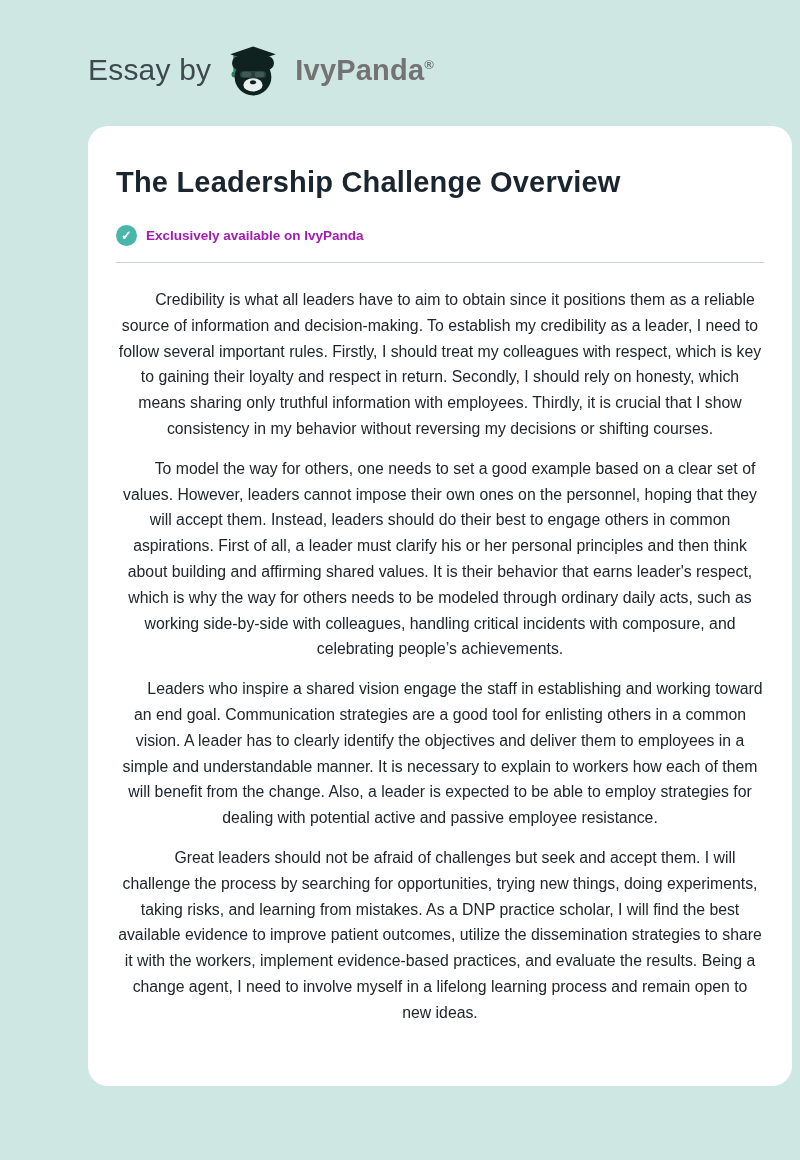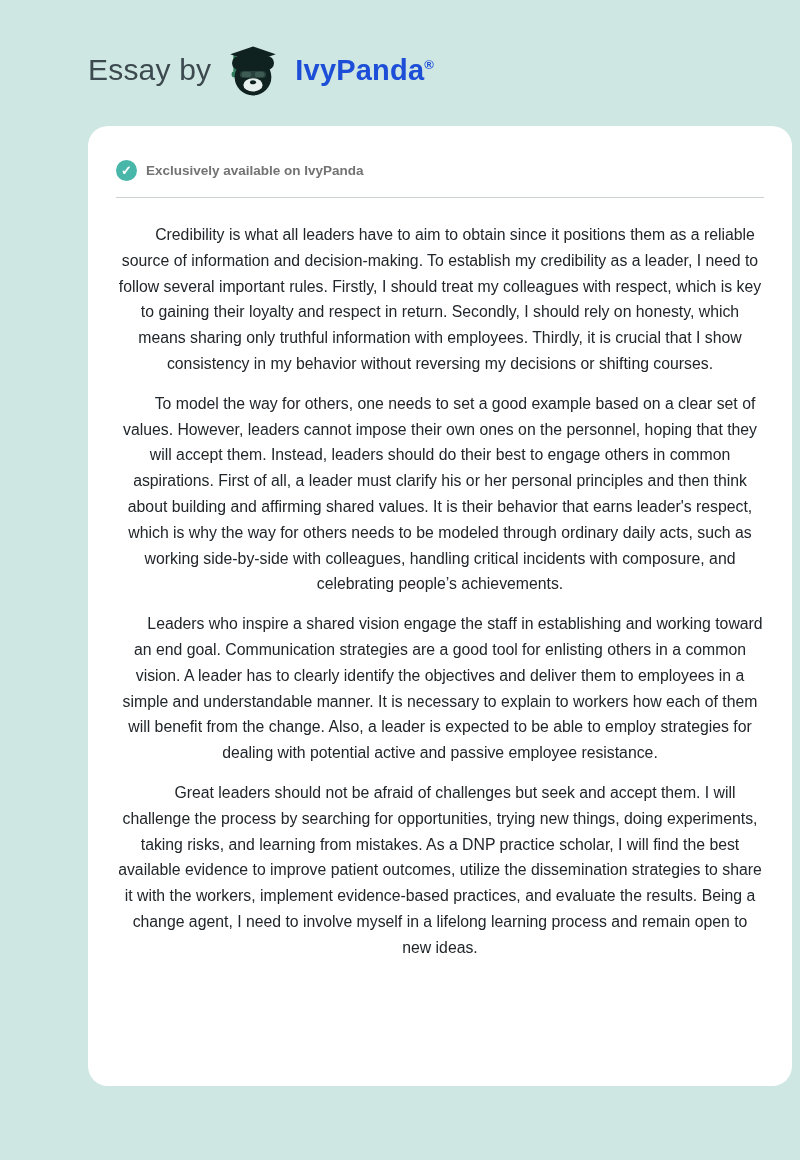--- a/index.html
+++ b/index.html
@@ -22,21 +22,21 @@
   .essay-by {
     font-size: 30px;
     font-weight: 400;
     color: #3c4a50;
     letter-spacing: 0.2px;
   }
   .logo { display: inline-flex; align-items: center; }
   .brand {
     font-size: 29px;
     font-weight: 700;
-    color: #1d4ed8;
+    color: #737373;
     letter-spacing: 0.2px;
   }
   .brand sup { font-size: 13px; font-weight: 700; vertical-align: super; }
 
   
   .card {
     background: #ffffff;
     border-radius: 20px;
     margin: 6px 48px 0 48px;
     padding: 34px 28px 46px 28px;
@@ -64,21 +64,21 @@
     font-size: 13px;
     font-weight: 700;
     display: inline-flex;
     align-items: center;
     justify-content: center;
     flex: 0 0 auto;
   }
   .badge-text {
     font-size: 13.5px;
     font-weight: 700;
-    color: #737373;
+    color: #a21caf;
   }
   .divider {
     border: none;
     border-top: 1px solid #ccd2d4;
     margin: 0 0 24px 0;
   }
   .essay p {
     font-size: 15.8px;
     line-height: 25.8px;
     color: #20262a;
@@ -113,20 +113,21 @@
         <rect x="34" y="34" width="11" height="6" rx="3" fill="#3d5a53"></rect>
 
         <polygon points="32,5 58,14 32,23 6,14" fill="#10221f"></polygon>
         <path d="M22 18 L22 26 Q32 31 42 26 L42 18" fill="#10221f"></path>
       </svg>
     </span>
     <span class="brand"><span>IvyPanda</span><sup>®</sup></span>
   </header>
 
   <main class="card">
+    <h1>The Leadership Challenge Overview</h1>
 
     <div class="badge-row">
       <span class="check-circle">✓</span>
       <span class="badge-text">Exclusively available on IvyPanda</span>
     </div>
 
     <hr class="divider">
 
     <div class="essay">
       <p>Credibility is what all leaders have to aim to obtain since it positions them as a reliable source of information and decision-making. To establish my credibility as a leader, I need to follow several important rules. Firstly, I should treat my colleagues with respect, which is key to gaining their loyalty and respect in return. Secondly, I should rely on honesty, which means sharing only truthful information with employees. Thirdly, it is crucial that I show consistency in my behavior without reversing my decisions or shifting courses.</p>

